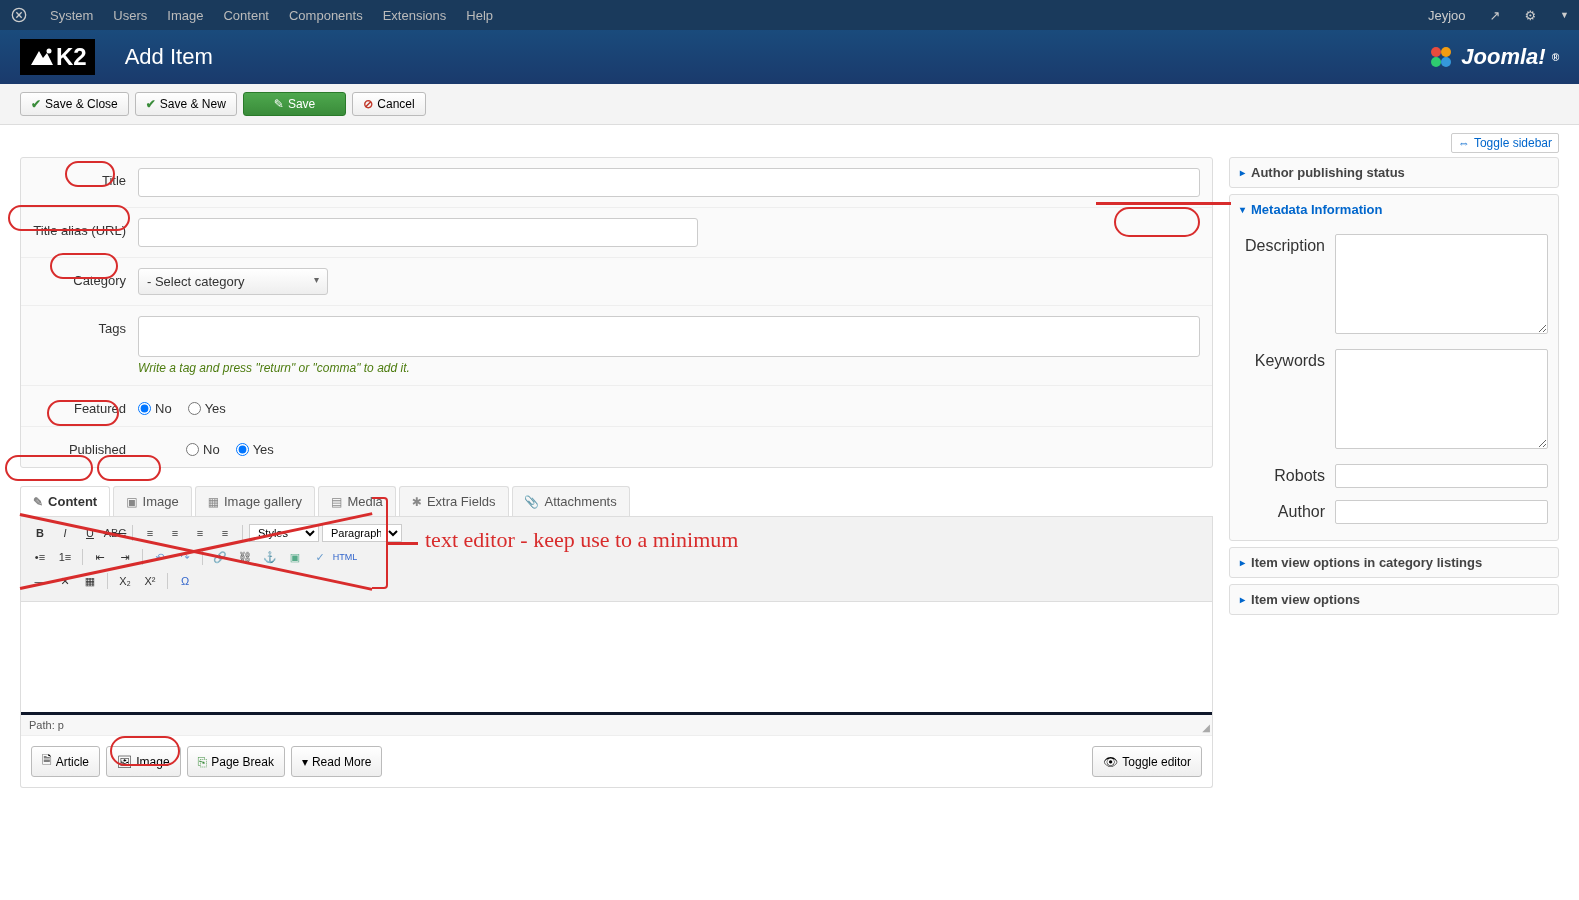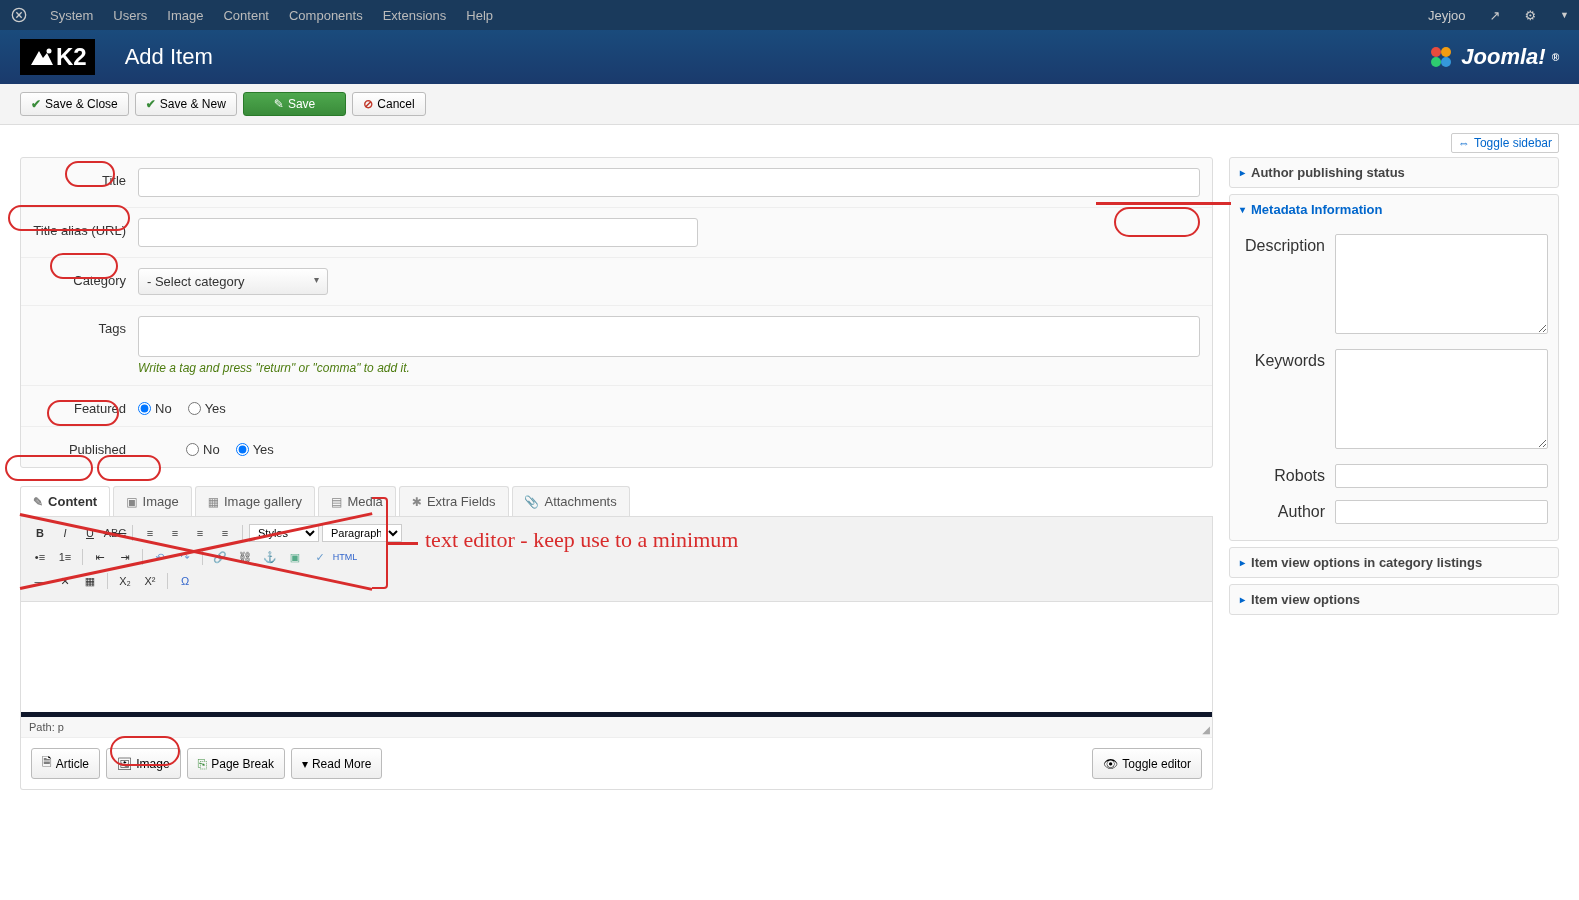--- a/index.html
+++ b/index.html
@@ -56,21 +56,21 @@
 .tab .ticon { color: #888; font-size: 12px; }
 
 
 .editor-wrap { border: 1px solid #ddd; border-top: none; border-radius: 0 0 3px 3px; background: #fff; }
 .editor-toolbar { background: #f2f2f2; border-bottom: 1px solid #ddd; padding: 6px 8px; }
 .et-row { display: flex; align-items: center; gap: 3px; margin-bottom: 4px; flex-wrap: wrap; }
 .et-btn { width: 22px; height: 20px; border: none; background: transparent; font-size: 11px; cursor: pointer; display: inline-flex; align-items: center; justify-content: center; color: #333; }
 .et-sep { width: 1px; height: 16px; background: #ccc; margin: 0 3px; }
 .et-select { font-size: 11px; border: 1px solid #ccc; padding: 1px 4px; background: #fff; }
 .editor-area { min-height: 110px; background: #fff; padding: 10px; }
-.editor-path { background: #f7f7f7; border-top: 5px solid #0f172a; padding: 4px 8px; font-size: 11px; color: #555; position: relative; }
+.editor-path { background: #f7f7f7; border-top: 3px solid #0f172a; padding: 4px 8px; font-size: 11px; color: #555; position: relative; }
 .editor-path .resize { position: absolute; right: 2px; bottom: 2px; color: #aaa; font-size: 10px; }
 .editor-footer { padding: 10px; display: flex; gap: 6px; border-top: 1px solid #eee; }
 .editor-footer .spacer { flex: 1; }
 
 
 .panel { border: 1px solid #ddd; border-radius: 3px; margin-bottom: 6px; background: #fafafa; }
 .panel-header { padding: 7px 10px; font-size: 13px; font-weight: bold; color: #444; cursor: pointer; display: flex; align-items: center; gap: 6px; }
 .panel-header .caret { color: #0066cc; font-size: 10px; }
 .panel-body { padding: 4px 10px 10px; }
 .side-row { display: flex; padding: 6px 0; align-items: flex-start; }

